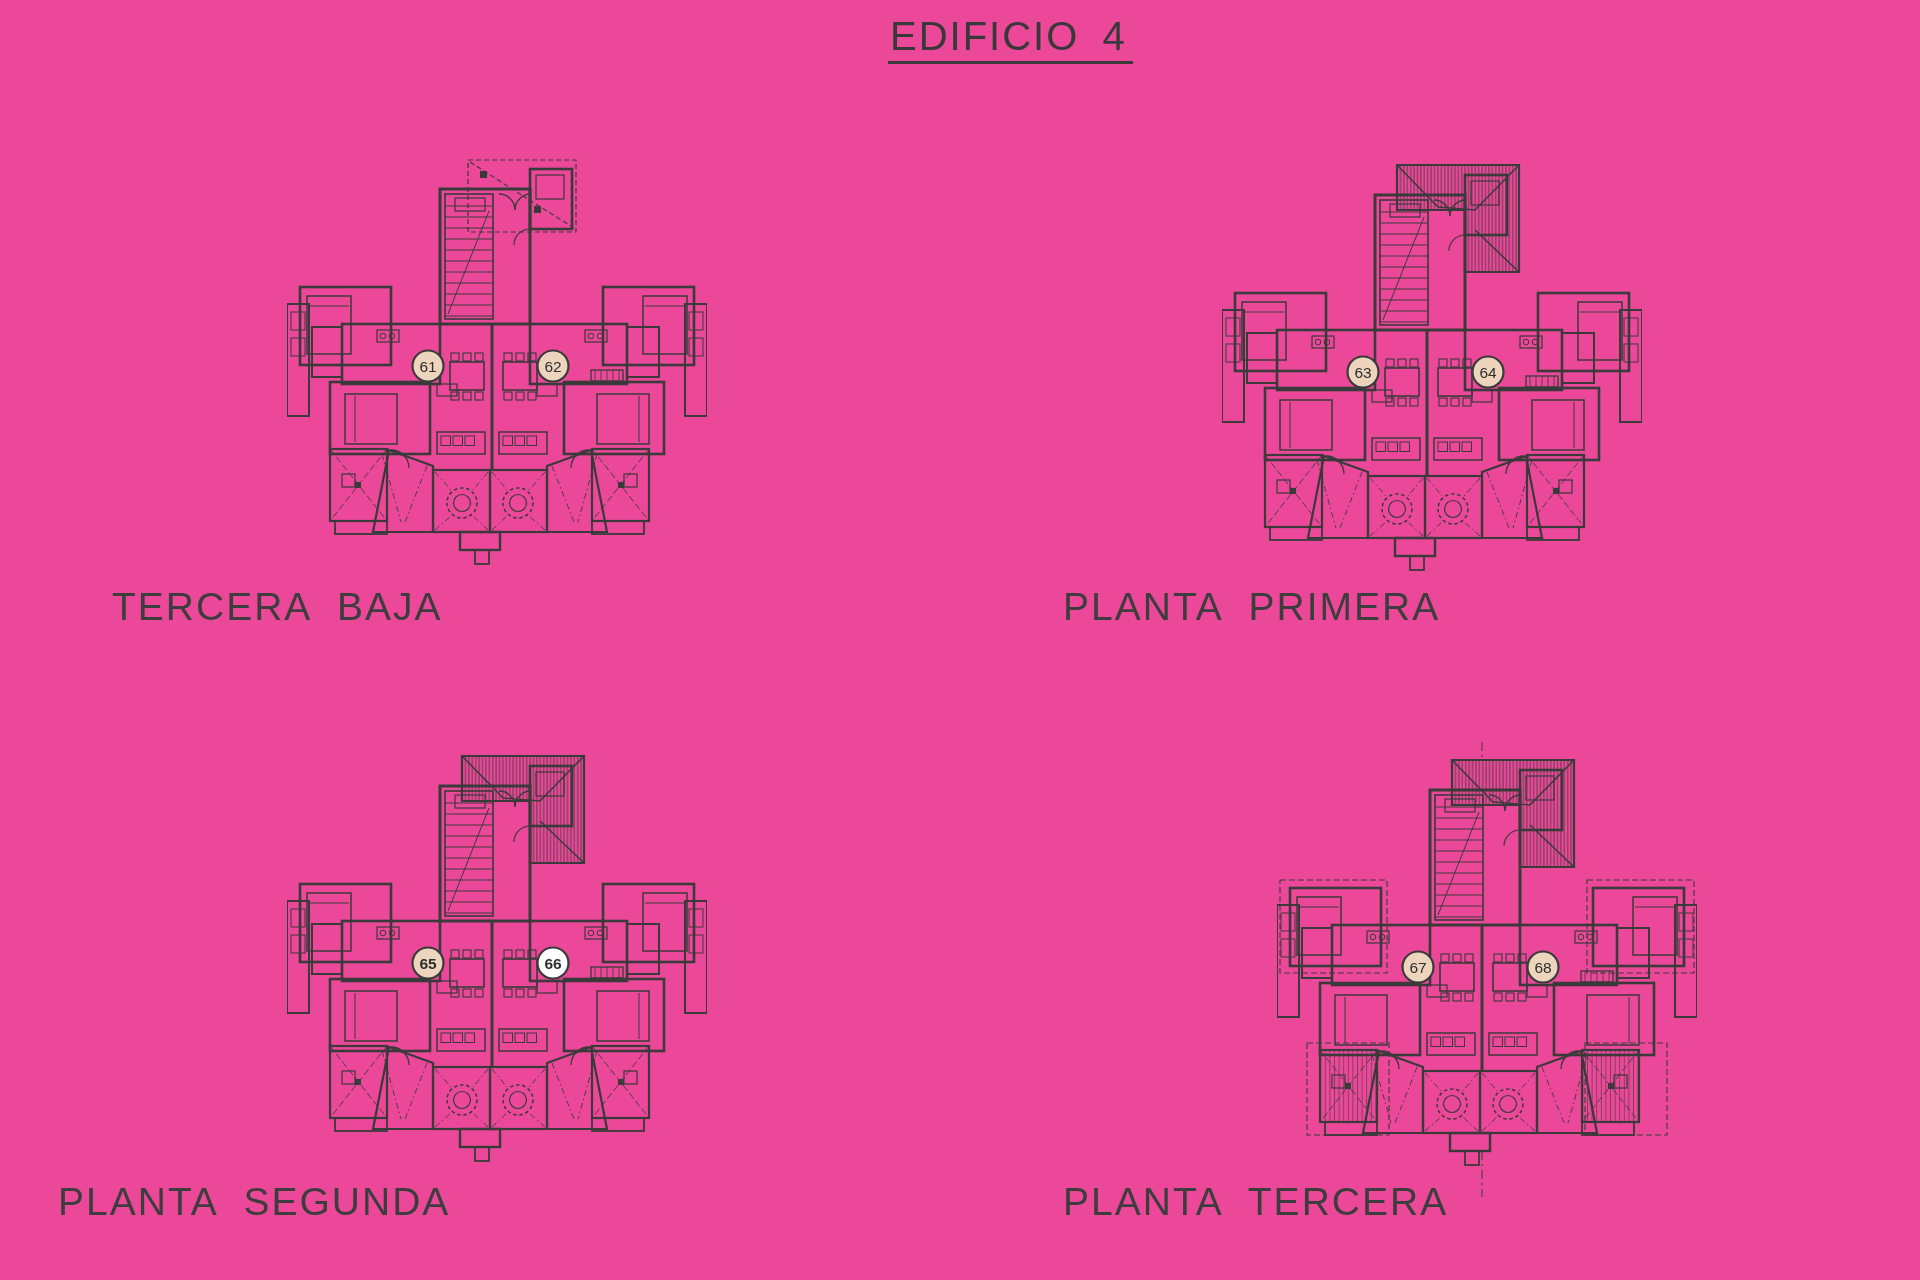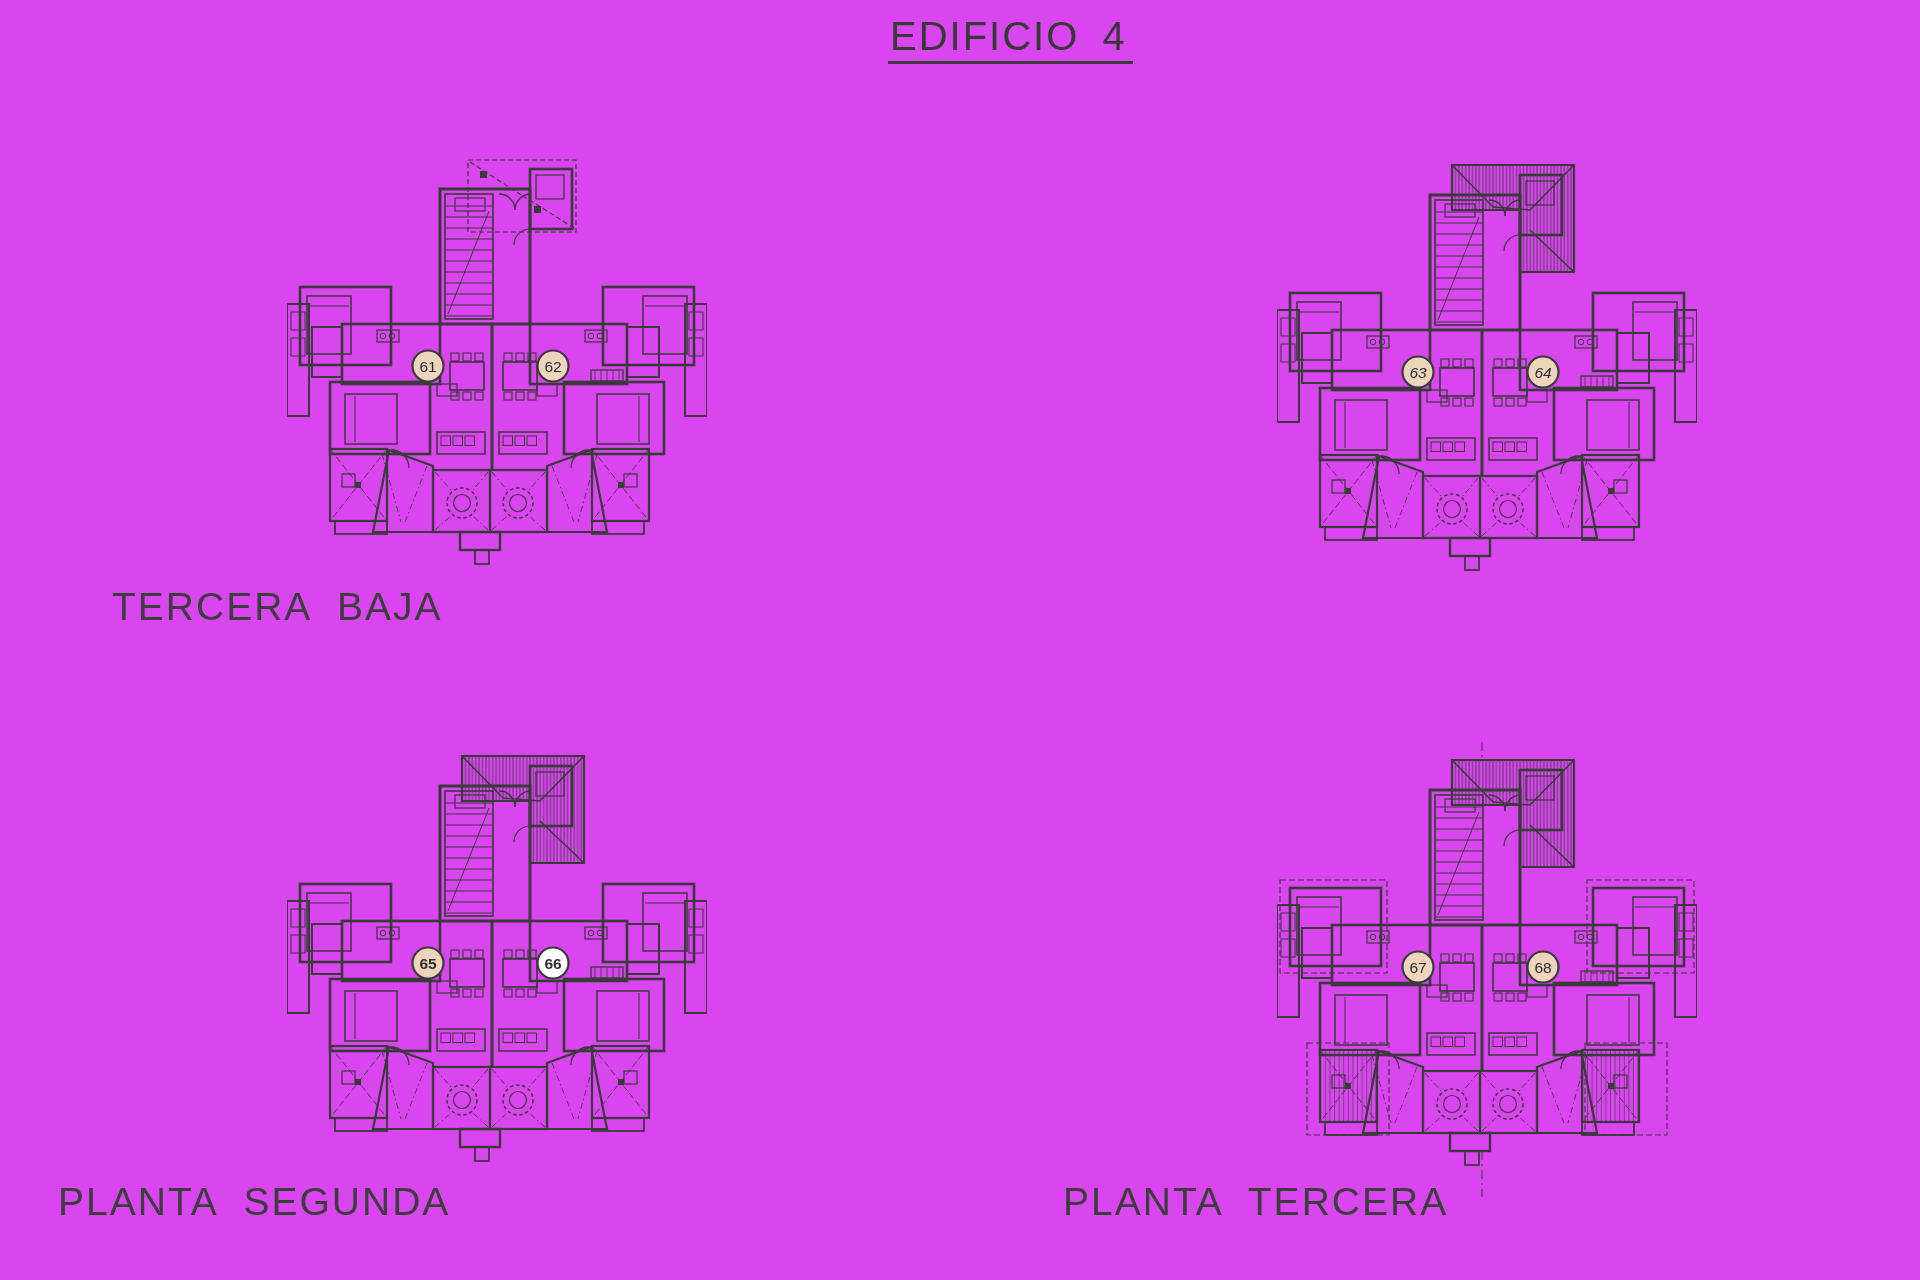--- a/index.html
+++ b/index.html
@@ -1,24 +1,24 @@
 <!DOCTYPE html>
 <html><head>
 <meta charset="utf-8">
 <style>
   html,body{margin:0;padding:0;background:#fbfaf6;}
-  .sheet{position:relative;width:1920px;height:1280px;background:#d946ef;overflow:hidden;
+  .sheet{position:relative;width:1920px;height:1280px;background:#ec4899;overflow:hidden;
          font-family:"Liberation Sans", sans-serif;color:#3c3c3c;}
   .title-wrap{position:absolute;left:888px;top:14px;font-size:40px;line-height:44px;
          letter-spacing:2px;word-spacing:10px;color:#383838;
          border-bottom:3px solid #3a3a3a;padding:0 6px 3px 2px;}
   .plan{position:absolute;width:420px;height:460px;}
   .plan svg{width:420px;height:460px;display:block;}
   .p0{left:287px;top:139px;}
-  .p1{left:1277px;top:145px;font-style:italic;}
+  .p1{left:1222px;top:145px;}
   .p2{left:287px;top:736px;font-weight:bold;}
   .p3{left:1277px;top:740px;}
   .plan-label{position:absolute;font-size:39px;letter-spacing:2px;word-spacing:14px;color:#3d3d3d;white-space:nowrap;}
   .label-0{left:112px;top:585px;}
   .label-1{left:1063px;top:585px;}
   .label-2{left:58px;top:1180px;}
   .label-3{left:1063px;top:1180px;}
 </style>
 </head>
 <body>
@@ -591,15 +591,16 @@
         <g>
           <circle cx="141" cy="212" r="15.5" fill="#edd5bd" stroke="#3a3a3a" stroke-width="2.2"></circle>
           <text x="141" y="217.5" text-anchor="middle" font-size="15.5" fill="#2e2e2e">67</text>
           <circle cx="266" cy="212" r="15.5" fill="#edd5bd" stroke="#3a3a3a" stroke-width="2.2"></circle>
           <text x="266" y="217.5" text-anchor="middle" font-size="15.5" fill="#2e2e2e">68</text>
         </g>
       </svg>
   </div>
 
   <div class="plan-label label-0">TERCERA BAJA</div>
+  <div class="plan-label label-1">PLANTA PRIMERA</div>
   <div class="plan-label label-3">PLANTA TERCERA</div>
   <div class="plan-label label-2">PLANTA SEGUNDA</div>
 </div>
 
 </body></html>

